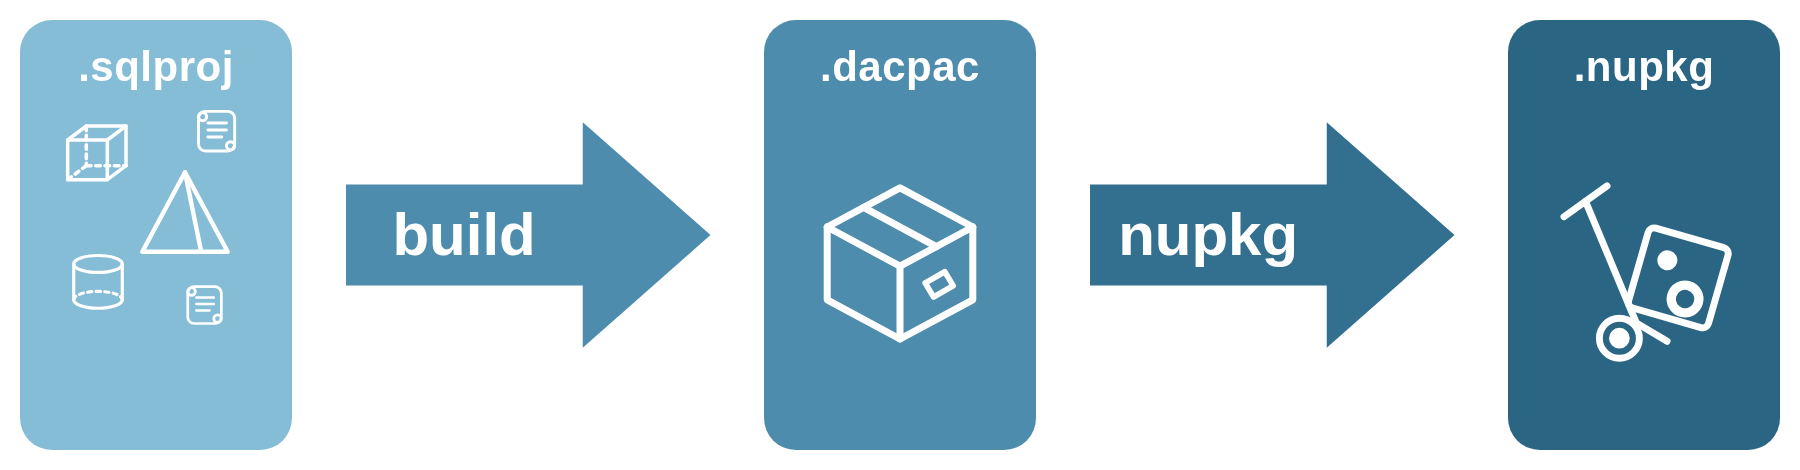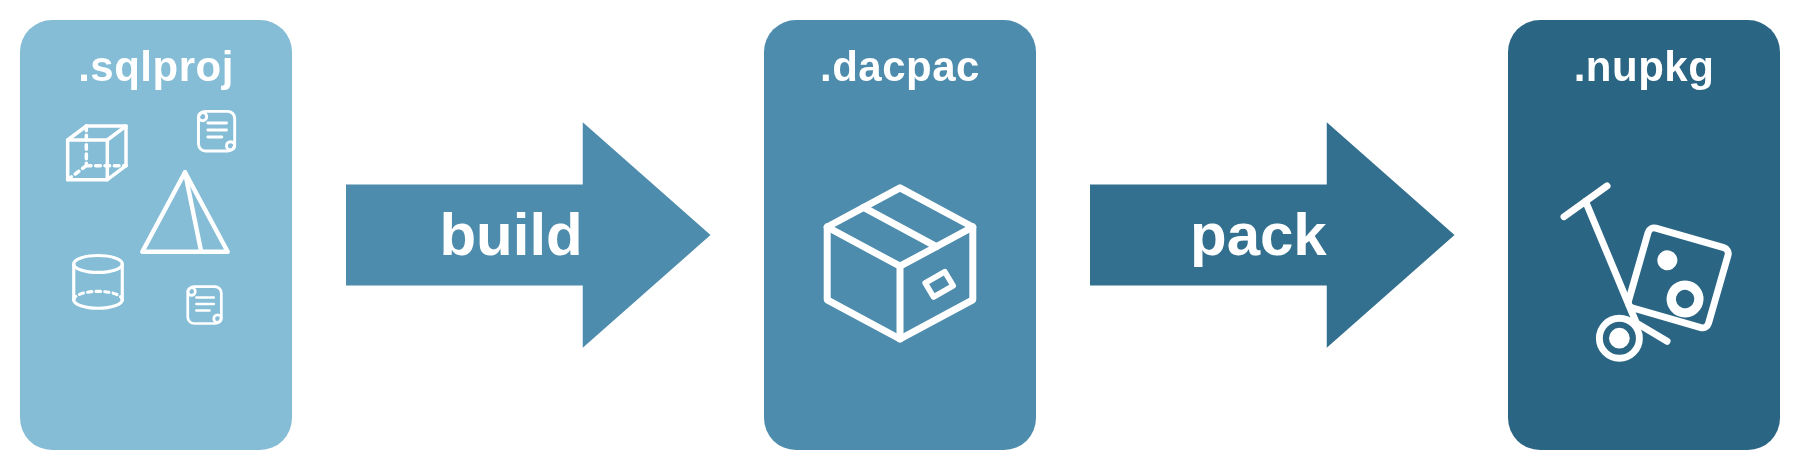--- a/index.html
+++ b/index.html
@@ -63,21 +63,21 @@
     height: 240px;
     flex: none;
     clip-path: polygon(0% 29%, 65% 29%, 65% 3%, 100% 50%, 65% 97%, 65% 71%, 0% 71%);
   }
   .arrow-label {
     position: absolute;
     left: 0;
     width: 65%;
     top: 50%;
     transform: translateY(-50%);
-    text-align: right;
+    text-align: center;
     font-size: 60px;
     font-weight: 700;
     color: #FFFFFF;
     line-height: 1;
   }
   svg { stroke: #FFFFFF; fill: none; stroke-linecap: round; stroke-linejoin: round; }
 </style>
 </head>
 <body>
 
@@ -134,21 +134,21 @@
         <path d="M70 12 L122 40 V92 L70 120 L18 92 V40 Z"></path>
         <path d="M18 40 L70 68 L122 40"></path>
         <path d="M70 68 V120"></path>
         <path d="M44 26 L96 54"></path>
         <path d="M88 80 l14 -8 l6 10 l-14 8 Z" stroke-width="4"></path>
       </svg>
     </div>
   </div>
 
   <div class="flow-arrow" style="background-color: rgb(51, 112, 143);">
-    <div class="arrow-label">pack</div>
+    <div class="arrow-label">nupkg</div>
   </div>
 
   <div class="node-card" style="background-color: rgb(43, 101, 132); justify-content: space-between;">
     <div class="node-title">.nupkg</div>
     <div class="big-icon-wrap">
       <svg width="200" height="200" viewBox="0 0 130 130" stroke-width="4.5">
         <line x1="13" y1="31" x2="41" y2="11"></line>
         <line x1="27" y1="21" x2="60" y2="100"></line>
         <path d="M60 100 L80 112"></path>
         <circle cx="49" cy="110" r="13"></circle>

